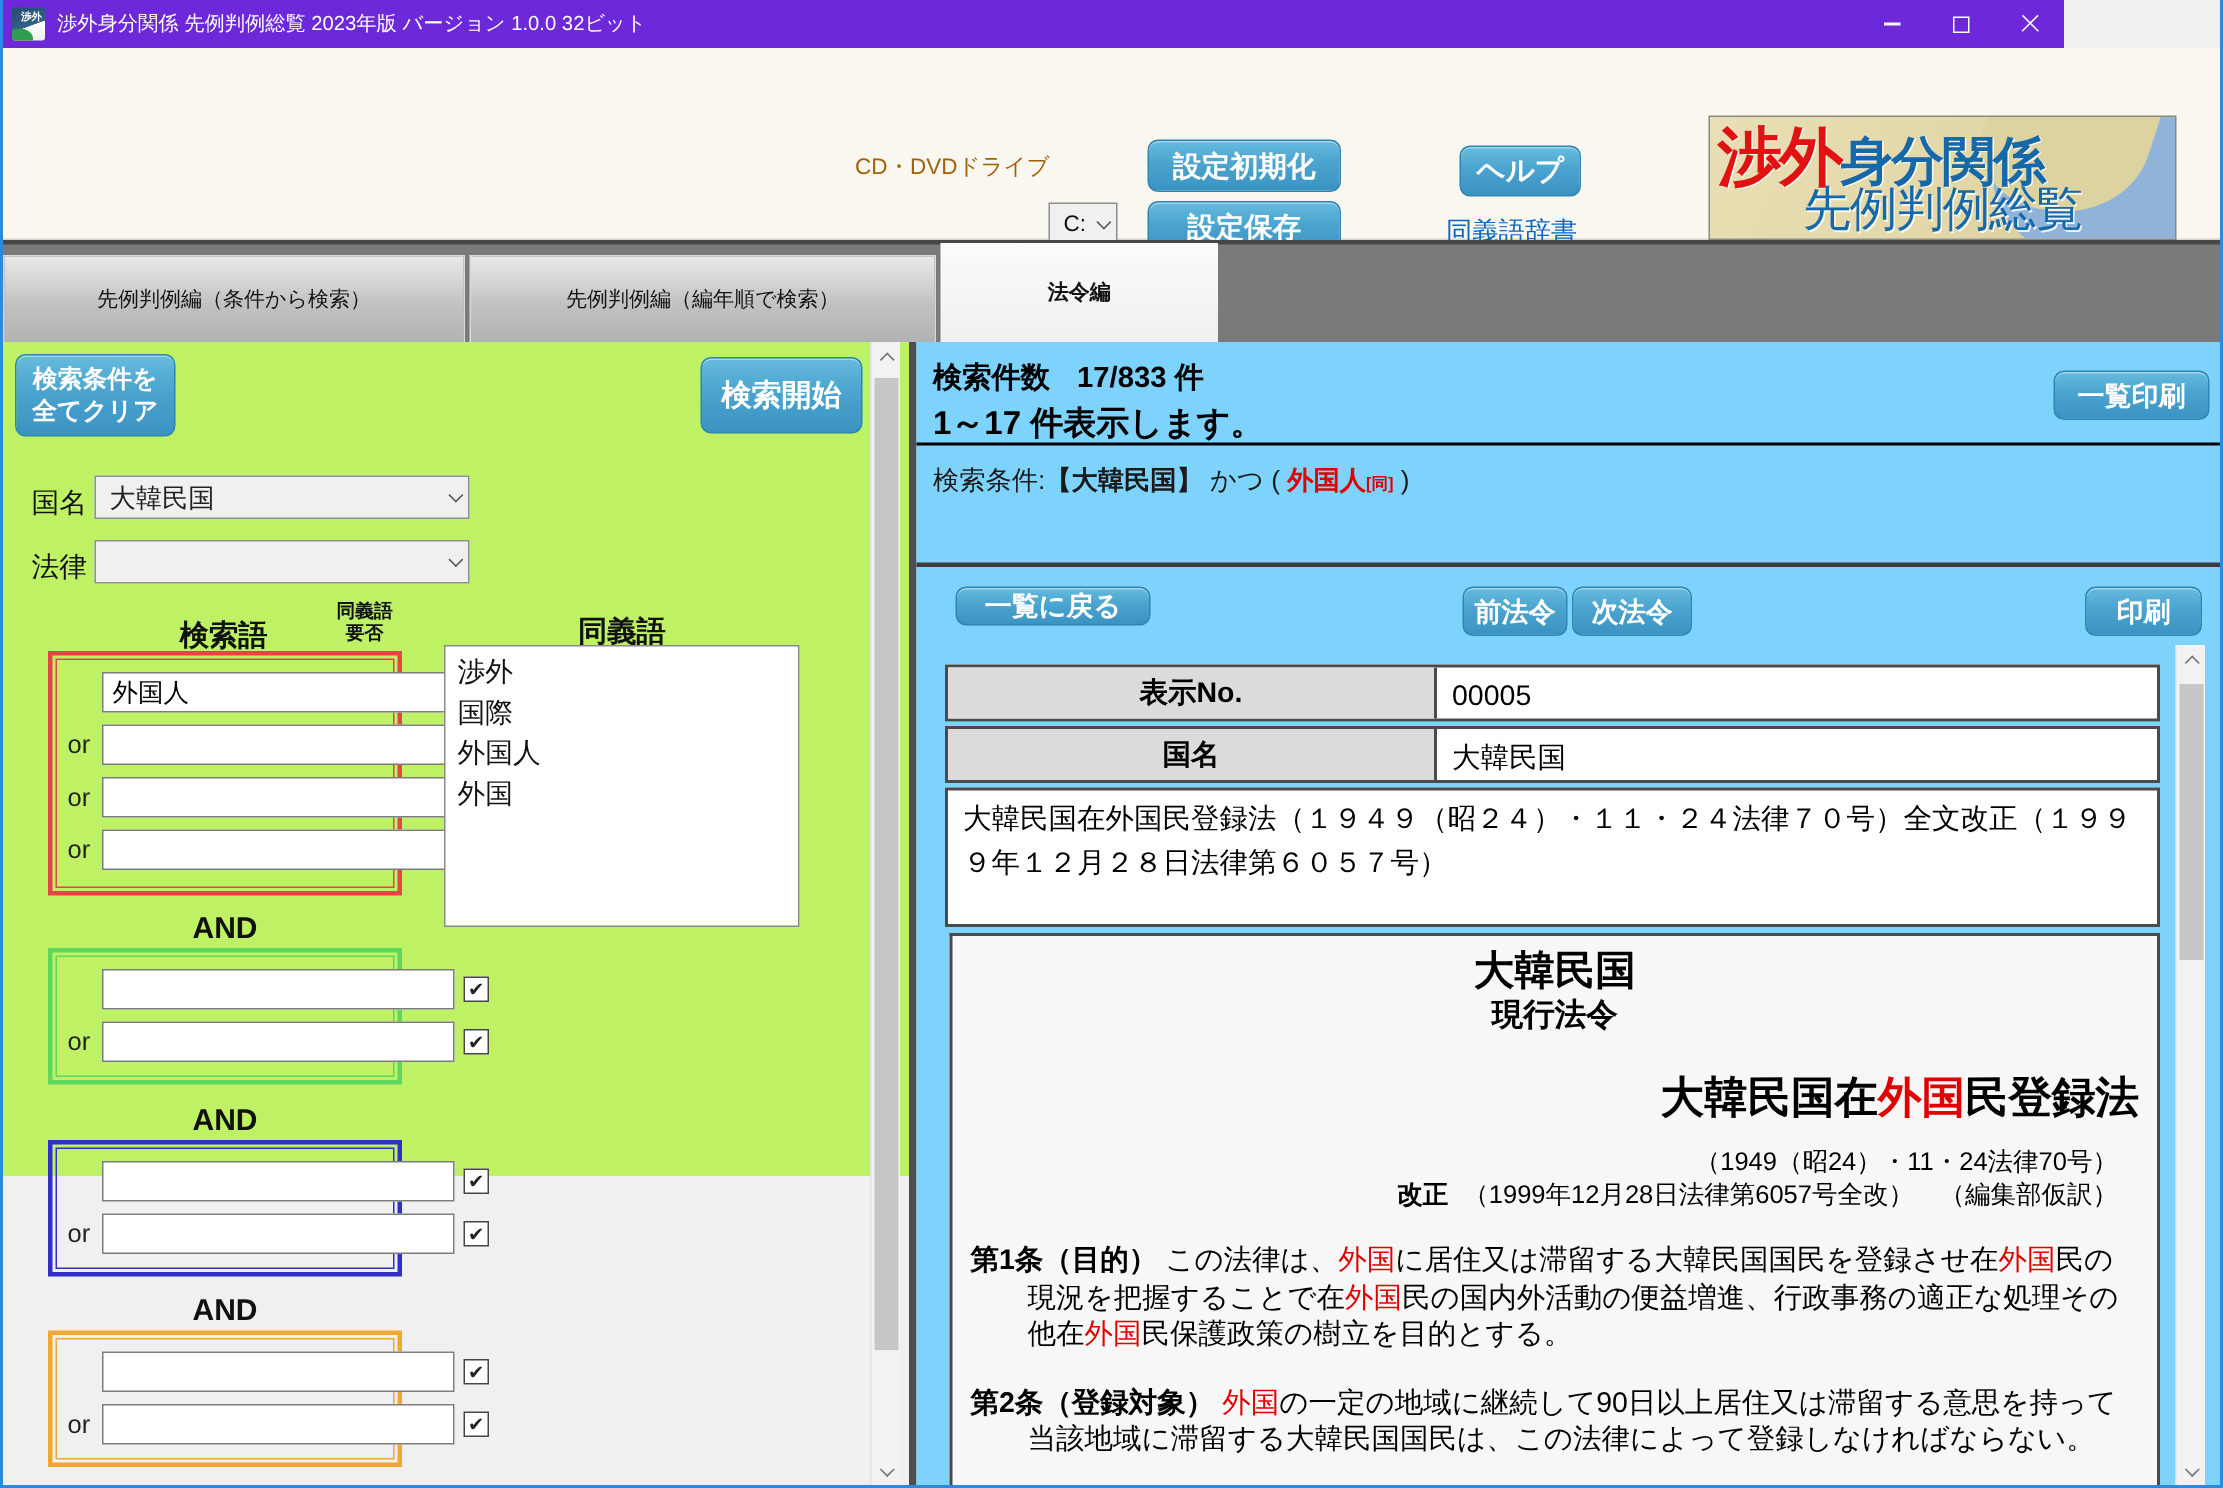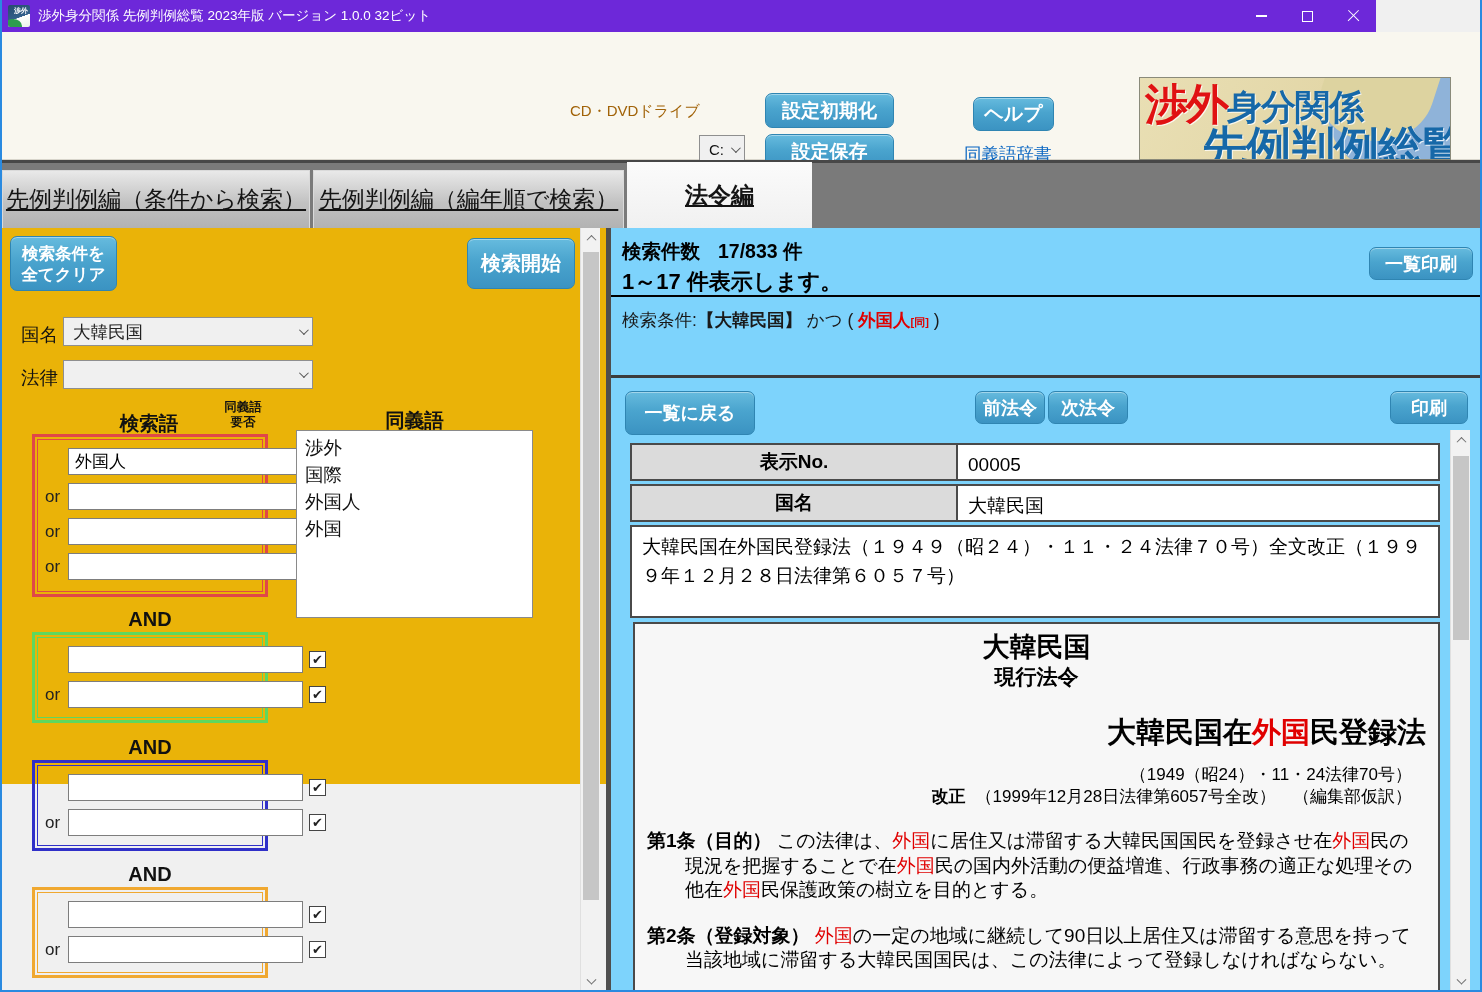--- a/index.html
+++ b/index.html
@@ -32,36 +32,36 @@
   .btn-init { position:absolute; left:765px; top:61px; width:129px; height:35px; font-size:19px; }
   .btn-save { position:absolute; left:765px; top:102px; width:129px; height:35px; font-size:19px; }
   .btn-help { position:absolute; left:973px; top:65px; width:81px; height:34px; font-size:19px; }
   .syn-link { position:absolute; left:964px; top:110px; font-size:17.5px; color:#0a66c2; text-decoration:underline; cursor:pointer; }
   .logo { position:absolute; left:1139px; top:45px; width:312px; height:83px; background:linear-gradient(115deg,#e9dfb4 0%,#e3d7a8 55%,#cfc491 100%); border:1px solid #8a8a7a; overflow:hidden; }
   .logo-sea { position:absolute; right:-28px; top:-18px; width:150px; height:120px; background:#8fb3d9; border-radius:45% 0 0 55%; }
   .logo-land { position:absolute; right:18px; top:-30px; width:110px; height:95px; background:#ddd3a0; border-radius:0 0 60% 40%; transform:rotate(18deg); }
   .logo-l1 { position:absolute; left:5px; top:-2px; white-space:nowrap; text-shadow:1px 1px 0 rgba(255,255,255,.8); }
   .logo-w1 { font-size:43px; font-weight:bold; color:#e01212; letter-spacing:-2px; }
   .logo-w2 { font-size:35px; font-weight:bold; color:#1668a8; letter-spacing:-1px; }
-  .logo-l2 { position:absolute; left:62px; top:40px; font-size:45px; font-weight:bold; color:#1668a8; letter-spacing:-1px; white-space:nowrap; text-shadow:1px 1px 0 rgba(255,255,255,.8); }
+  .logo-l2 { position:absolute; left:62px; top:40px; font-size:32px; font-weight:normal; color:#1668a8; letter-spacing:-1px; white-space:nowrap; text-shadow:1px 1px 0 rgba(255,255,255,.8); }
   .publisher { position:absolute; right:31px; top:130px; display:flex; align-items:center; gap:7px; }
   .pub-mark { width:20px; height:20px; border:2.5px solid #1a1a1a; border-left:none; border-right:none; position:relative; }
   .pub-mark::before,.pub-mark::after { content:""; position:absolute; top:4px; width:3px; height:3px; background:#1a1a1a; box-shadow:0 6px 0 #1a1a1a; }
   .pub-mark::before { left:2px; } .pub-mark::after { right:2px; }
   .pub-text { font-size:18.5px; color:#111; letter-spacing:1px; }
 
   
   .tabbar { position:absolute; left:0; top:160px; width:1482px; height:68px; background:#7a7a7a; border-top:3px solid #474747; }
-  .tab { position:absolute; bottom:0; height:58px; background:linear-gradient(180deg,#e9e9e9 0%,#c2c2c2 55%,#b2b2b2 100%); border:1px solid #dadada; border-bottom:none; display:flex; align-items:center; justify-content:center; font-size:23px; color:#141414; cursor:pointer;text-decoration:underline; }
+  .tab { position:absolute; bottom:0; height:58px; background:linear-gradient(180deg,#e9e9e9 0%,#c2c2c2 55%,#b2b2b2 100%); border:1px solid #dadada; border-bottom:none; display:flex; align-items:center; justify-content:center; font-size:14px; color:#141414; cursor:pointer; }
   .tab-1 { left:2px; width:308px; }
   .tab-2 { left:313px; width:311px; }
   .tab.active { left:627px; width:185px; height:66px; background:linear-gradient(180deg,#fbfbfb 0%,#f0f0f0 100%); border:none; font-weight:bold; }
 
   
-  .left-panel { position:absolute; left:0; top:228px; width:606px; height:556px; background:#eab308; }
+  .left-panel { position:absolute; left:0; top:228px; width:606px; height:556px; background:#bef264; }
   .panel-divider { position:absolute; left:606px; top:228px; width:5px; height:764px; background:#4e4e4e; }
   .right-panel { position:absolute; left:611px; top:228px; width:871px; height:764px; background:#7dd3fc; }
 
   
   .btn-clear { position:absolute; left:10px; top:8px; width:107px; height:55px; font-size:16.5px; line-height:21px; flex-direction:column; }
   .btn-start { position:absolute; left:467px; top:10px; width:108px; height:51px; font-size:20px; }
   .fld-label { position:absolute; font-size:18.5px; color:#111; }
   .country-label { left:21px; top:94px; }
   .country-sel { position:absolute; left:63px; top:89px; width:250px; height:29px; font-size:17.5px; color:#222; }
   .law-label { left:21px; top:137px; }
@@ -103,21 +103,21 @@
   .display-line { position:absolute; left:11px; top:39px; font-size:22px; font-weight:bold; color:#000; }
   .btn-printlist { position:absolute; left:758px; top:19px; width:104px; height:33px; font-size:18px; }
   .results-hr { position:absolute; left:0; top:67px; width:871px; height:2px; background:#000; }
   .condition-line { position:absolute; left:11px; top:80px; font-size:17.5px; color:#1a1a1a; }
   .condition-line .bold { font-weight:bold; }
   .condition-line .red { color:#e00000; font-weight:bold; }
   .condition-line .small { font-size:11px; }
 
   
   .doc-toolbar { position:absolute; left:0; top:150px; width:871px; height:54px; }
-  .btn-back { position:absolute; left:14px; top:13px; width:130px; height:44px; font-size:18px;text-align:center; }
+  .btn-back { position:absolute; left:26px; top:13px; width:130px; height:26px; font-size:18px;text-align:center; }
   .btn-prev { position:absolute; left:364px; top:13px; width:70px; height:33px; font-size:18px; }
   .btn-next { position:absolute; left:437px; top:13px; width:80px; height:33px; font-size:18px; }
   .btn-print { position:absolute; left:779px; top:13px; width:78px; height:33px; font-size:18px; }
 
   
   .detail-row { position:absolute; left:19px; width:810px; border:2px solid #4a4a4a; background:#fff; display:flex; }
   .dr-1 { top:215px; height:38px; } .dr-2 { top:256px; height:38px; } .dr-3 { top:297px; height:93px; }
   .detail-label { width:326px; flex:none; background:#dbdbdb; border-right:2px solid #4a4a4a; display:flex; align-items:center; justify-content:center; font-size:19px; font-weight:bold; color:#000; }
   .dr-3 .detail-label { align-items:flex-start; padding-top:7px; }
   .detail-value { flex:1; font-size:19px; color:#000; padding:5px 10px; line-height:29px; overflow:hidden; }

